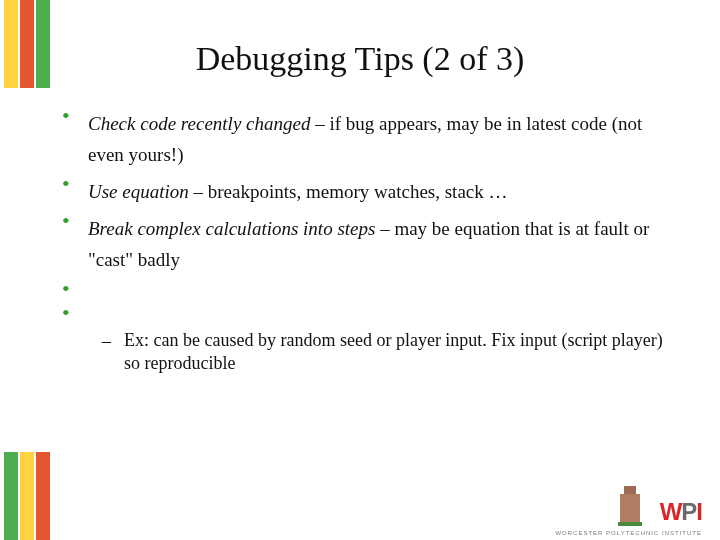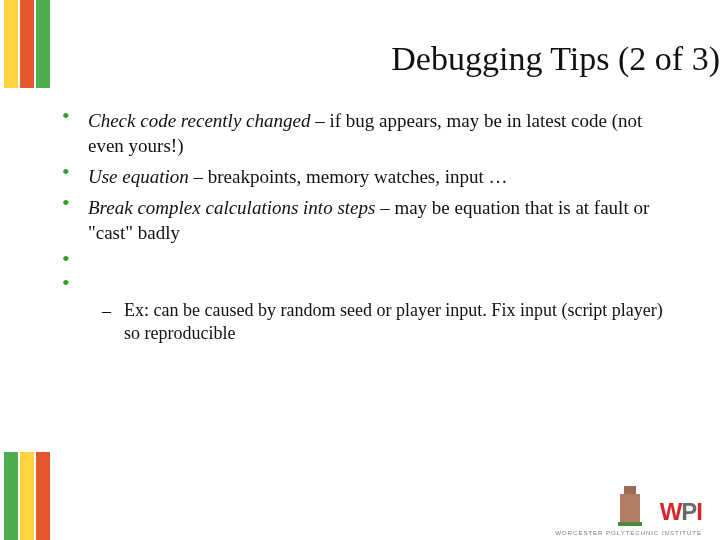--- a/index.html
+++ b/index.html
@@ -3,25 +3,25 @@
 <meta charset="utf-8">
 <style>
   html,body{margin:0;padding:0;width:720px;height:540px;background:#fff;font-family:"Comic Sans MS","Comic Sans",cursive;overflow:hidden}
   .slide{position:relative;width:720px;height:540px}
   .stripe{position:absolute;width:14px;height:88px}
   .stripe.tl{top:0}
   .stripe.bl{bottom:0}
   .s1{left:4px}
   .s2{left:20px}
   .s3{left:36px}
-  .title{position:absolute;top:40px;left:0;width:100%;text-align:right;font-size:34px;color:#111}
+  .title{position:absolute;top:40px;left:0;width:100%;text-align:center;font-size:34px;color:#111}
   .body{position:absolute;top:108px;left:62px;width:610px}
   .item{display:flex;margin-bottom:6px}
   .dot{color:#33a02c;font-size:22px;line-height:20px;width:26px;flex:0 0 26px;margin-top:-2px}
-  .txt{font-size:19px;line-height:25px;color:#111}
+  .txt{font-size:19px;line-height:31px;color:#111}
   .txt .lead{font-style:italic}
   .sub{display:flex;margin-left:40px;margin-top:2px}
   .dash{width:22px;flex:0 0 22px;font-size:18px;line-height:24px}
   .sub .txt{font-size:18px;line-height:23px}
   .logo{position:absolute;right:18px;bottom:14px;display:flex;align-items:flex-end;gap:18px}
   .tower{width:24px;height:40px;position:relative}
   .tower .t1{position:absolute;left:6px;top:0;width:12px;height:8px;background:#9d6b53}
   .tower .t2{position:absolute;left:2px;top:8px;width:20px;height:28px;background:#b07d63}
   .tower .t3{position:absolute;left:0;top:36px;width:24px;height:4px;background:#4a8b3b}
   .wpi{font-family:Arial,Helvetica,sans-serif;font-weight:900;font-size:24px;letter-spacing:-1px}
@@ -43,21 +43,21 @@
 
   <div class="title">Debugging Tips (2 of 3)</div>
 
   <div class="body">
     <div class="item">
       <div class="dot">•</div>
       <div class="txt"><span class="lead">Check code recently changed</span><span> – if bug appears, may be in latest code (not even yours!)</span></div>
     </div>
     <div class="item">
       <div class="dot">•</div>
-      <div class="txt"><span class="lead">Use equation</span><span> – breakpoints, memory watches, input …</span></div>
+      <div class="txt"><span class="lead">Use equation</span><span> – breakpoints, memory watches, stack …</span></div>
     </div>
     <div class="item">
       <div class="dot">•</div>
       <div class="txt"><span class="lead">Break complex calculations into steps</span><span> – may be equation that is at fault or "cast" badly</span></div>
     </div>
     <div class="item">
       <div class="dot">•</div>
     </div>
     <div class="item">
       <div class="dot">•</div>

